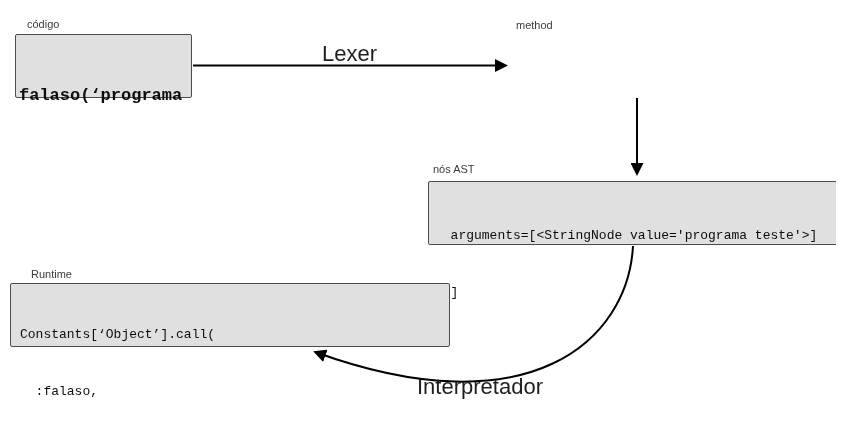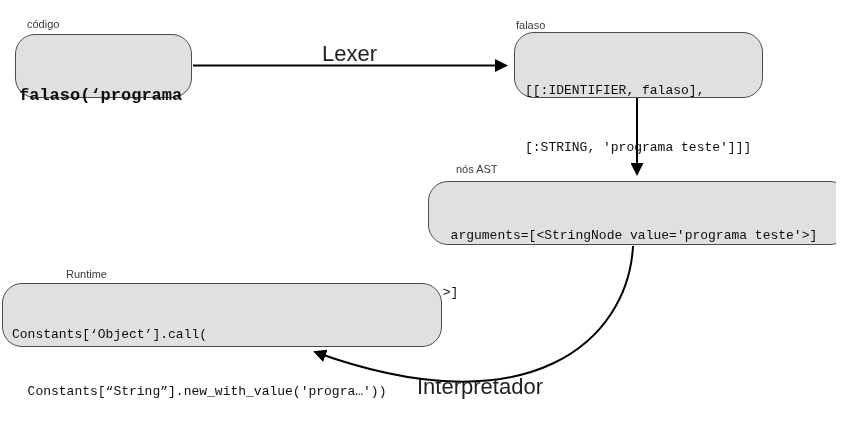--- a/index.html
+++ b/index.html
@@ -17,21 +17,21 @@
   }
   #arrows {
     position: absolute;
     left: 0; top: 0;
     width: 865px; height: 443px;
   }
   .node {
     position: absolute;
     background: #e0e0e0;
     border: 1.3px solid #4c4c4c;
-    border-radius: 20px;
+    border-radius: 2px;
     box-sizing: border-box;
   }
   .code {
     position: absolute;
     font-family: "Liberation Mono", "DejaVu Sans Mono", monospace;
     color: #0d0d0d;
     white-space: pre;
     font-size: 13px;
     line-height: 19px;
   }
@@ -69,40 +69,35 @@
     <path d="M 633 246 C 628 340, 530 430, 315 352" fill="none" stroke="#000000" stroke-width="2" marker-end="url(#ah)"></path>
   </svg>
 
   <div class="node-label" style="left:27px; top:18px;">código</div>
   <div class="node" style="left:15px; top:34px; width:177px; height:64px;">
     <div class="code big" style="left:3px; top:3px;">
       <div>falaso(‘programa</div>
     </div>
   </div>
 
-  <div class="node-label" style="left:516px; top:19px;">falaso</div>
-  <div class="node" style="left:514px; top:32px; width:249px; height:66px;">
-    <div class="code" style="left:10px; top:10px;">
-      <div>[[:IDENTIFIER, falaso],</div>
-      <div>[:STRING, 'programa teste']]]</div>
-    </div>
-  </div>
+  <div class="node-label" style="left:516px; top:19px;">method</div>
 
-  <div class="node-label" style="left:433px; top:163px;margin-left:23px;">nós AST</div>
+  <div class="node-label" style="left:433px; top:163px;">nós AST</div>
   <div class="node" style="left:428px; top:181px; width:422px; height:64px;">
     <div class="code" style="left:6px; top:6px;">
       <div>  arguments=[&lt;StringNode value='programa teste'&gt;]</div>
       <div> &gt;]</div>
     </div>
   </div>
 
-  <div class="node-label" style="left:31px; top:268px;margin-left:35px;">Runtime</div>
-  <div class="node" style="left:2px; top:283px; width:440px; height:64px;">
+  <div class="node-label" style="left:31px; top:268px;">Runtime</div>
+  <div class="node" style="left:10px; top:283px; width:440px; height:64px;">
     <div class="code" style="left:9px; top:3px;">
       <div>Constants[‘Object’].call(</div>
+      <div>  :falaso,</div>
       <div>  Constants[“String”].new_with_value('progra…'))</div>
     </div>
   </div>
 
   <div class="edge-label" style="left:322px; top:41px;">Lexer</div>
   <div class="edge-label" style="left:417px; top:374px;">Interpretador</div>
 
 </div>
 
 </body></html>

